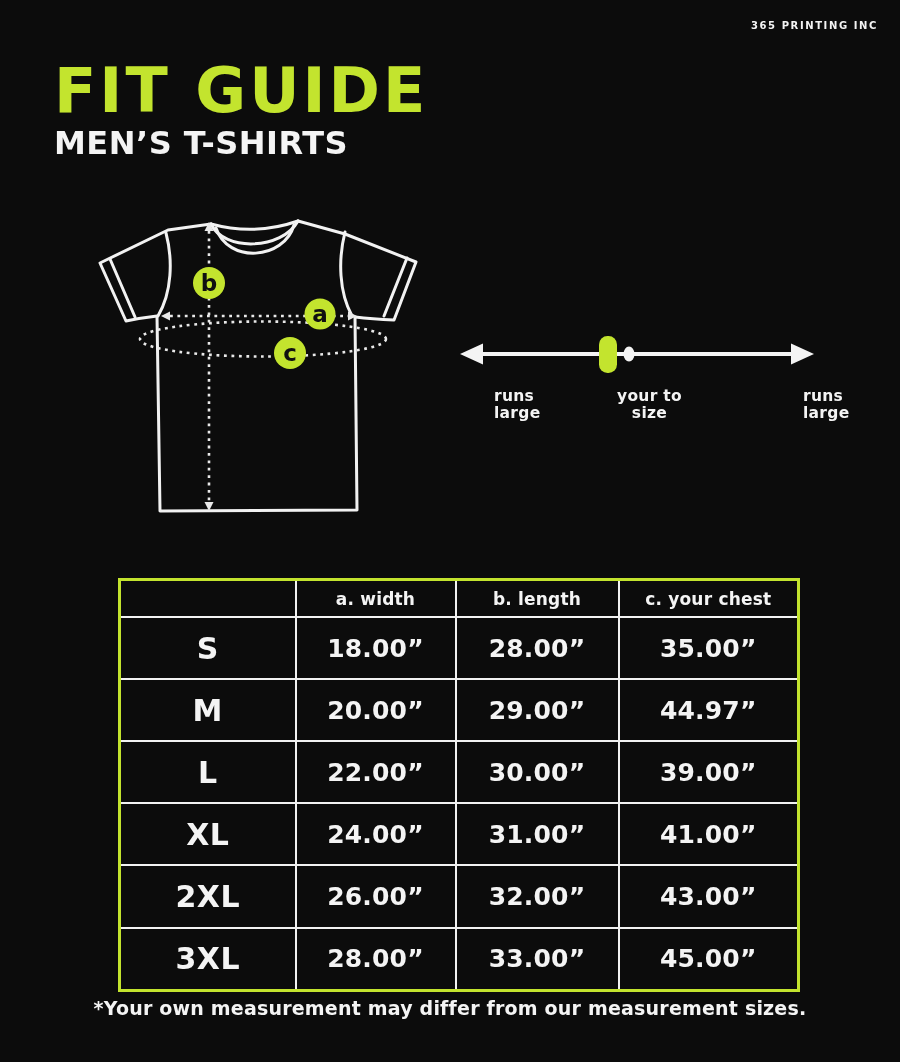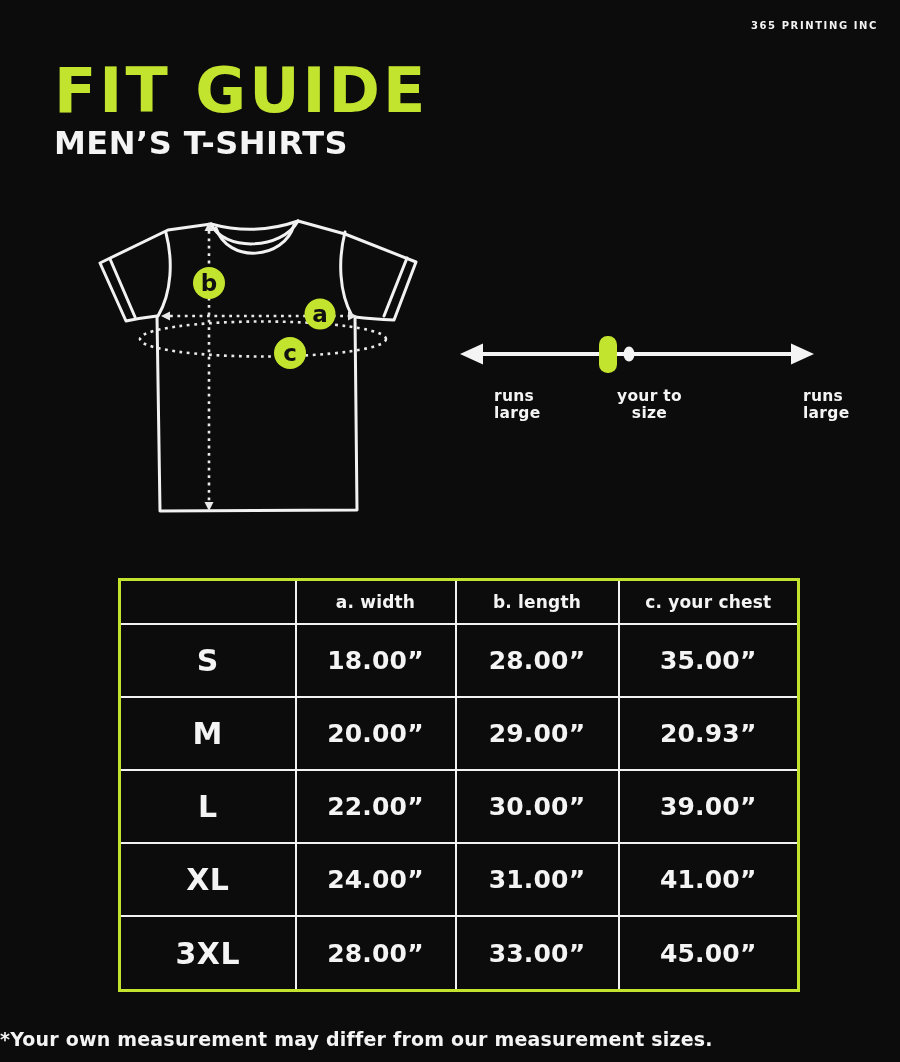--- a/index.html
+++ b/index.html
@@ -63,21 +63,22 @@
   .size-table th,.size-table td{
     border:2px solid #f2f2f2;
     text-align:center;vertical-align:middle;
     padding:0;color:var(--fg);
   }
   .size-table{border:3px solid var(--accent);}
   .size-table th{font-size:17px;letter-spacing:0.2px;}
   .size-table td.size-cell{font-size:30px;letter-spacing:0.5px;}
   .size-table td.value-cell{font-size:25px;letter-spacing:0.2px;}
   .footnote{
-    position:absolute;left:0;top:1028px;width:900px;
+    position:absolute;left:0;top:997px;width:900px;
+    text-align:center;
     font-size:19px;letter-spacing:0.2px;
     color:var(--fg);
   }
 </style>
 </head>
 <body>
 
 <div class="page">
 
   <div class="brand">365 PRINTING INC</div>
@@ -154,33 +155,39 @@
     <tr>
       <td class="size-cell">S</td>
       <td class="value-cell">18.00”</td>
       <td class="value-cell">28.00”</td>
       <td class="value-cell">35.00”</td>
     </tr>
     <tr>
       <td class="size-cell">M</td>
       <td class="value-cell">20.00”</td>
       <td class="value-cell">29.00”</td>
-      <td class="value-cell">20.93”</td>
+      <td class="value-cell">44.97”</td>
     </tr>
     <tr>
       <td class="size-cell">L</td>
       <td class="value-cell">22.00”</td>
       <td class="value-cell">30.00”</td>
       <td class="value-cell">39.00”</td>
     </tr>
     <tr>
       <td class="size-cell">XL</td>
       <td class="value-cell">24.00”</td>
       <td class="value-cell">31.00”</td>
       <td class="value-cell">41.00”</td>
+    </tr>
+    <tr>
+      <td class="size-cell">2XL</td>
+      <td class="value-cell">26.00”</td>
+      <td class="value-cell">32.00”</td>
+      <td class="value-cell">43.00”</td>
     </tr>
     <tr>
       <td class="size-cell">3XL</td>
       <td class="value-cell">28.00”</td>
       <td class="value-cell">33.00”</td>
       <td class="value-cell">45.00”</td>
     </tr>
   </tbody>
     </table>
 

